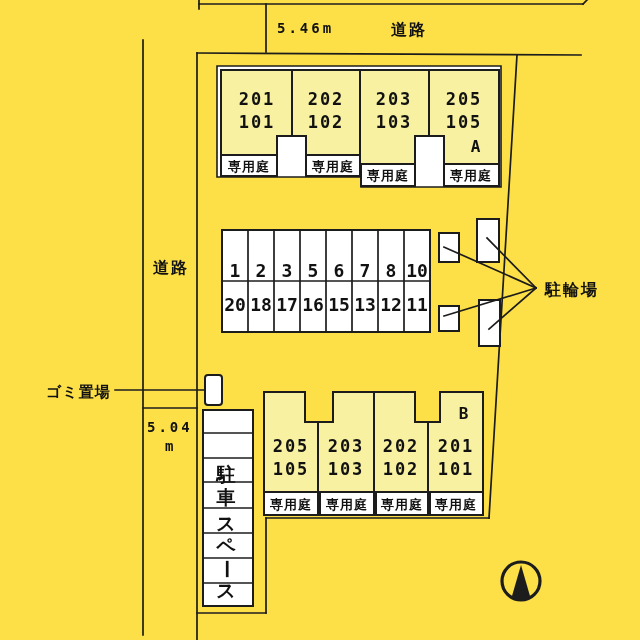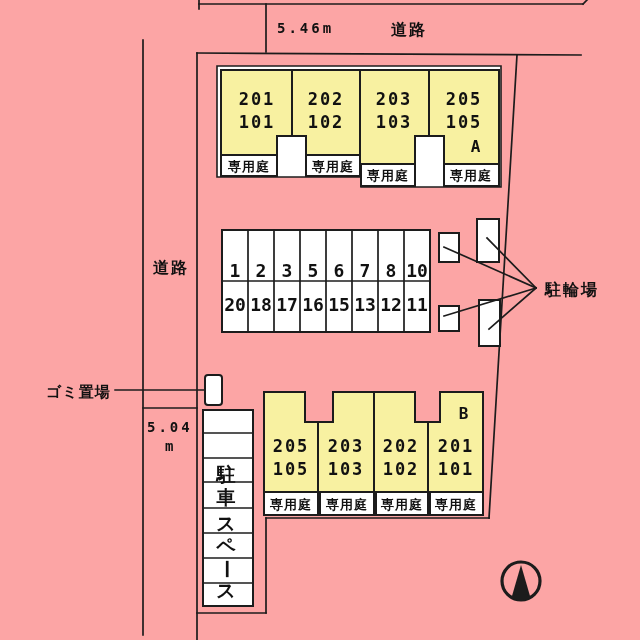--- a/index.html
+++ b/index.html
@@ -1,16 +1,16 @@
 <!DOCTYPE html>
 <html><head>
 <meta charset="utf-8">
 <style>
   html,body{margin:0;padding:0;background:#ffffff;}
-  .stage{position:relative;width:640px;height:640px;background:#fca5a5;overflow:hidden;}
+  .stage{position:relative;width:640px;height:640px;background:#fde047;overflow:hidden;}
   svg{display:block;}
   .ln{stroke:#1c1c1c;stroke-width:1.7;fill:none;stroke-linecap:square;}
   .thin{stroke-width:1.5;}
   .bld{stroke:#1c1c1c;stroke-width:2;}
   .unit{fill:#F8F1A1;}
   .whitebox{fill:#ffffff;}
   .outline{fill:#ffffff;stroke:#1c1c1c;stroke-width:1.6;}
   .t{fill:#111;font-family:"DejaVu Sans Mono","Liberation Sans",sans-serif;}
   .num{font-size:17px;font-weight:600;letter-spacing:2px;}
   .pnum{font-size:18px;font-weight:600;}

